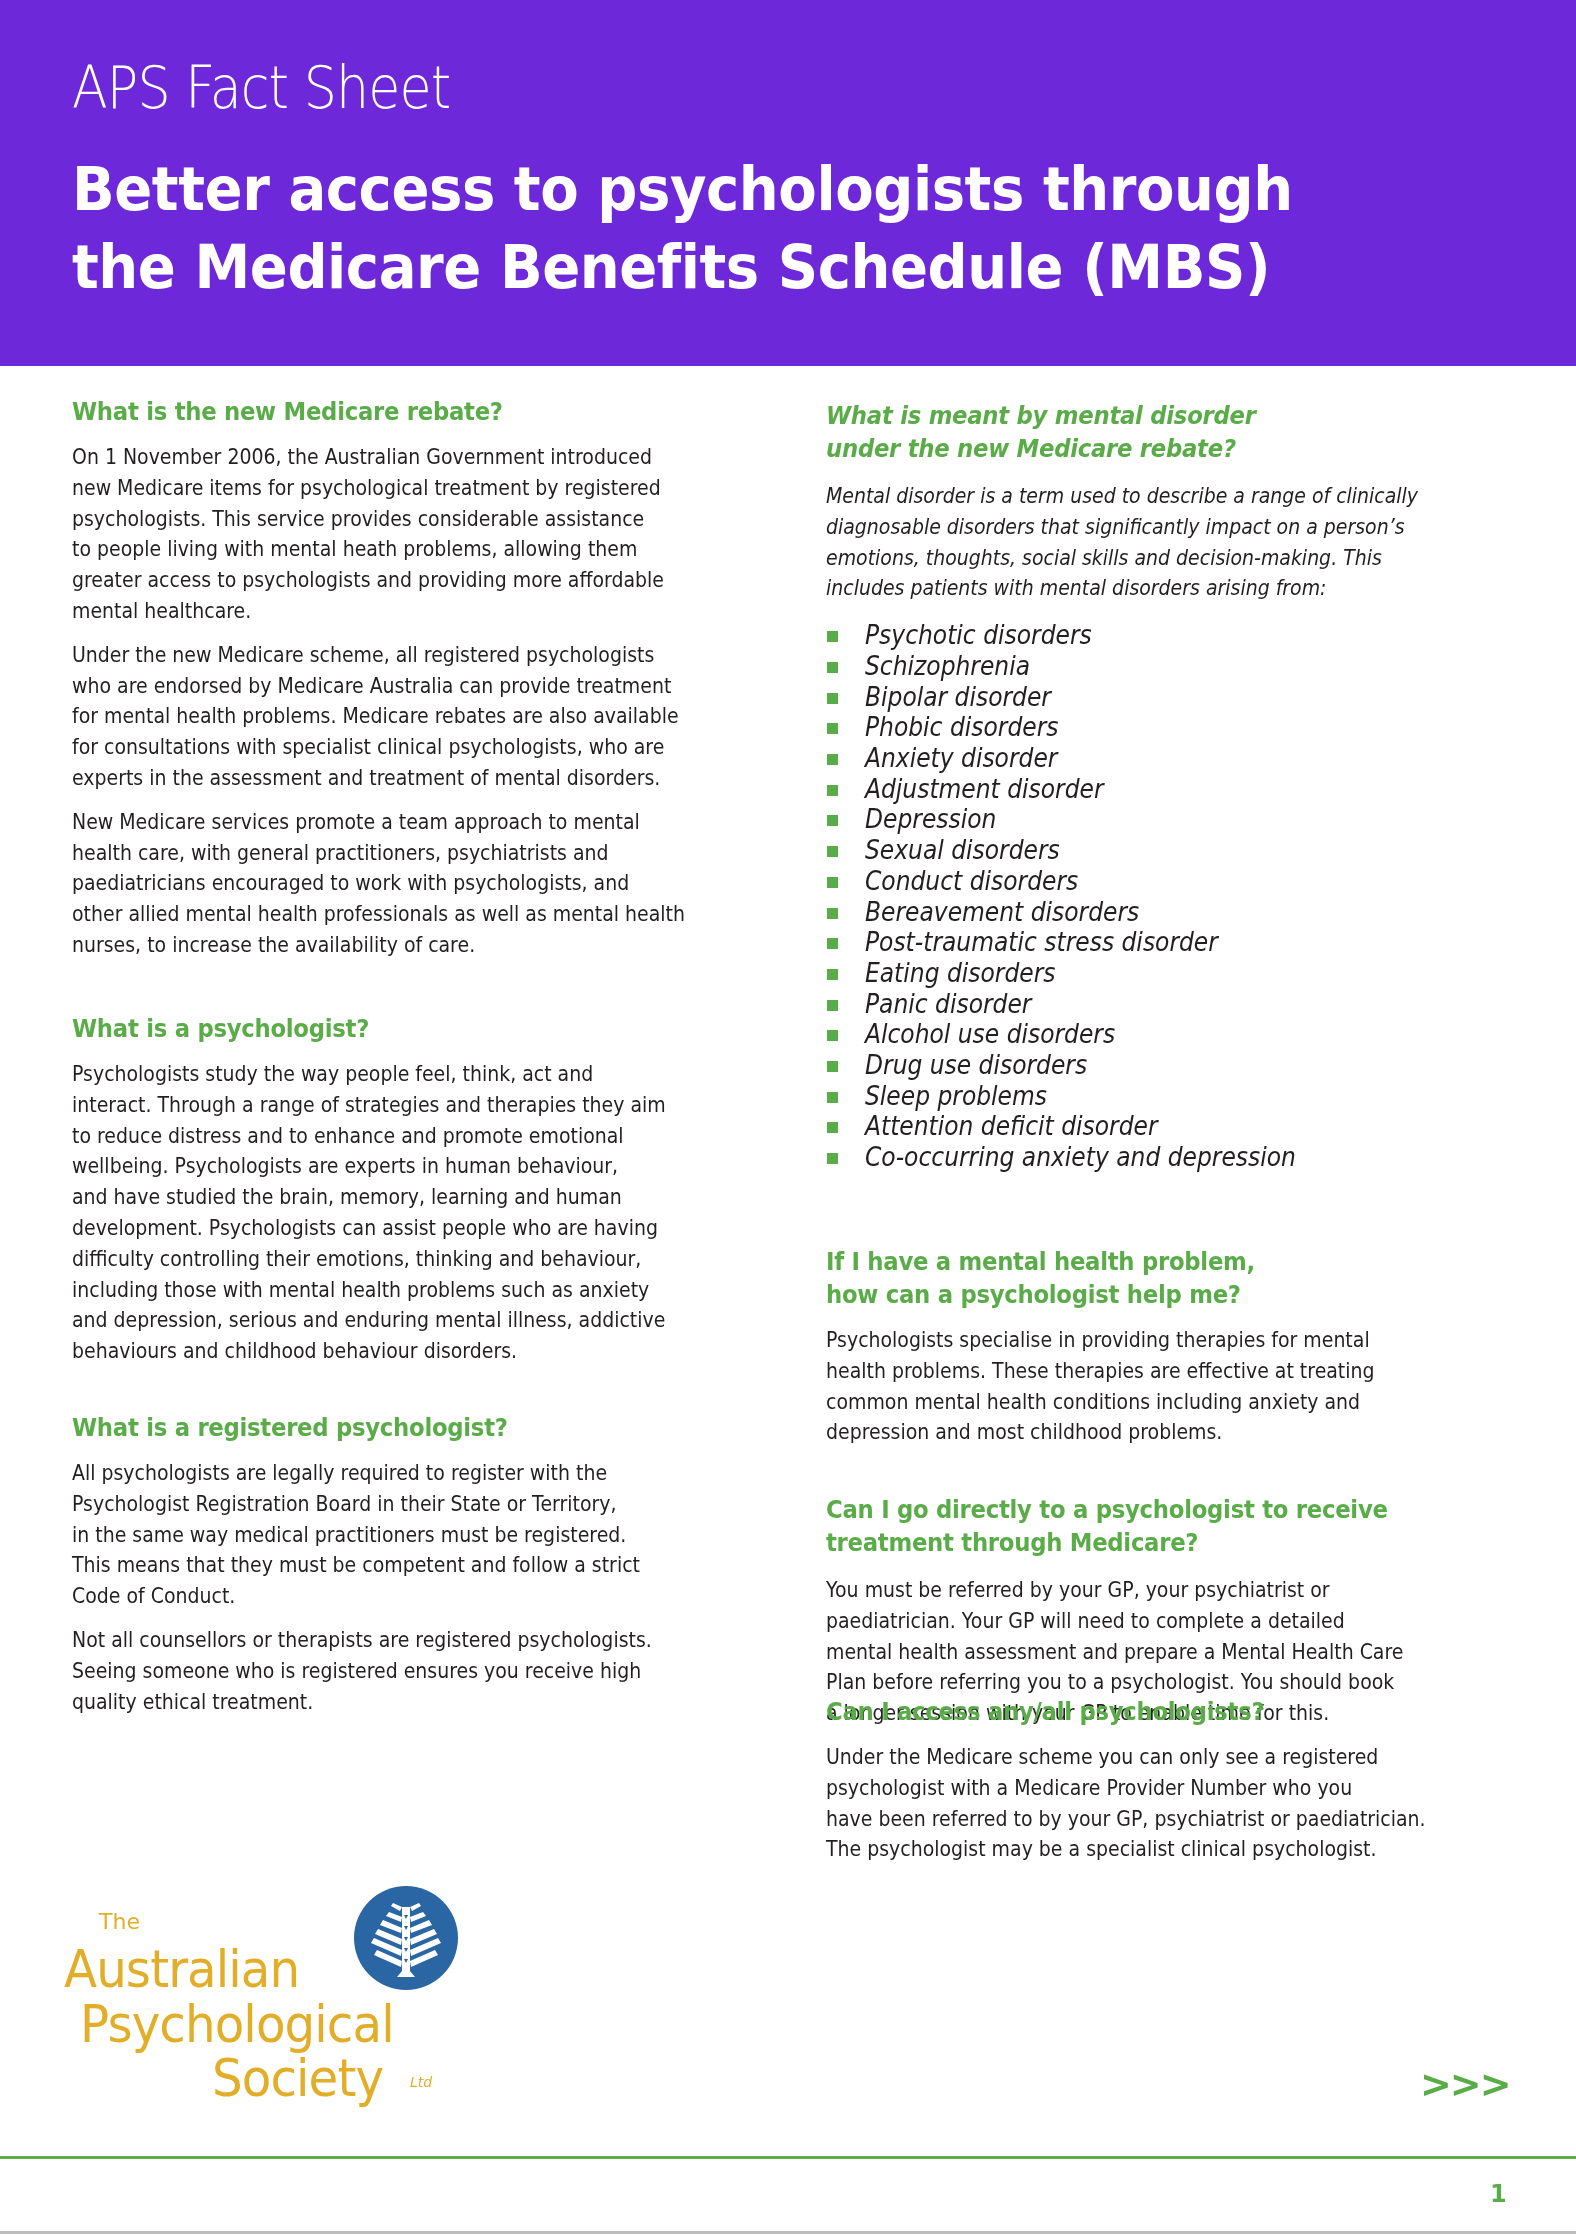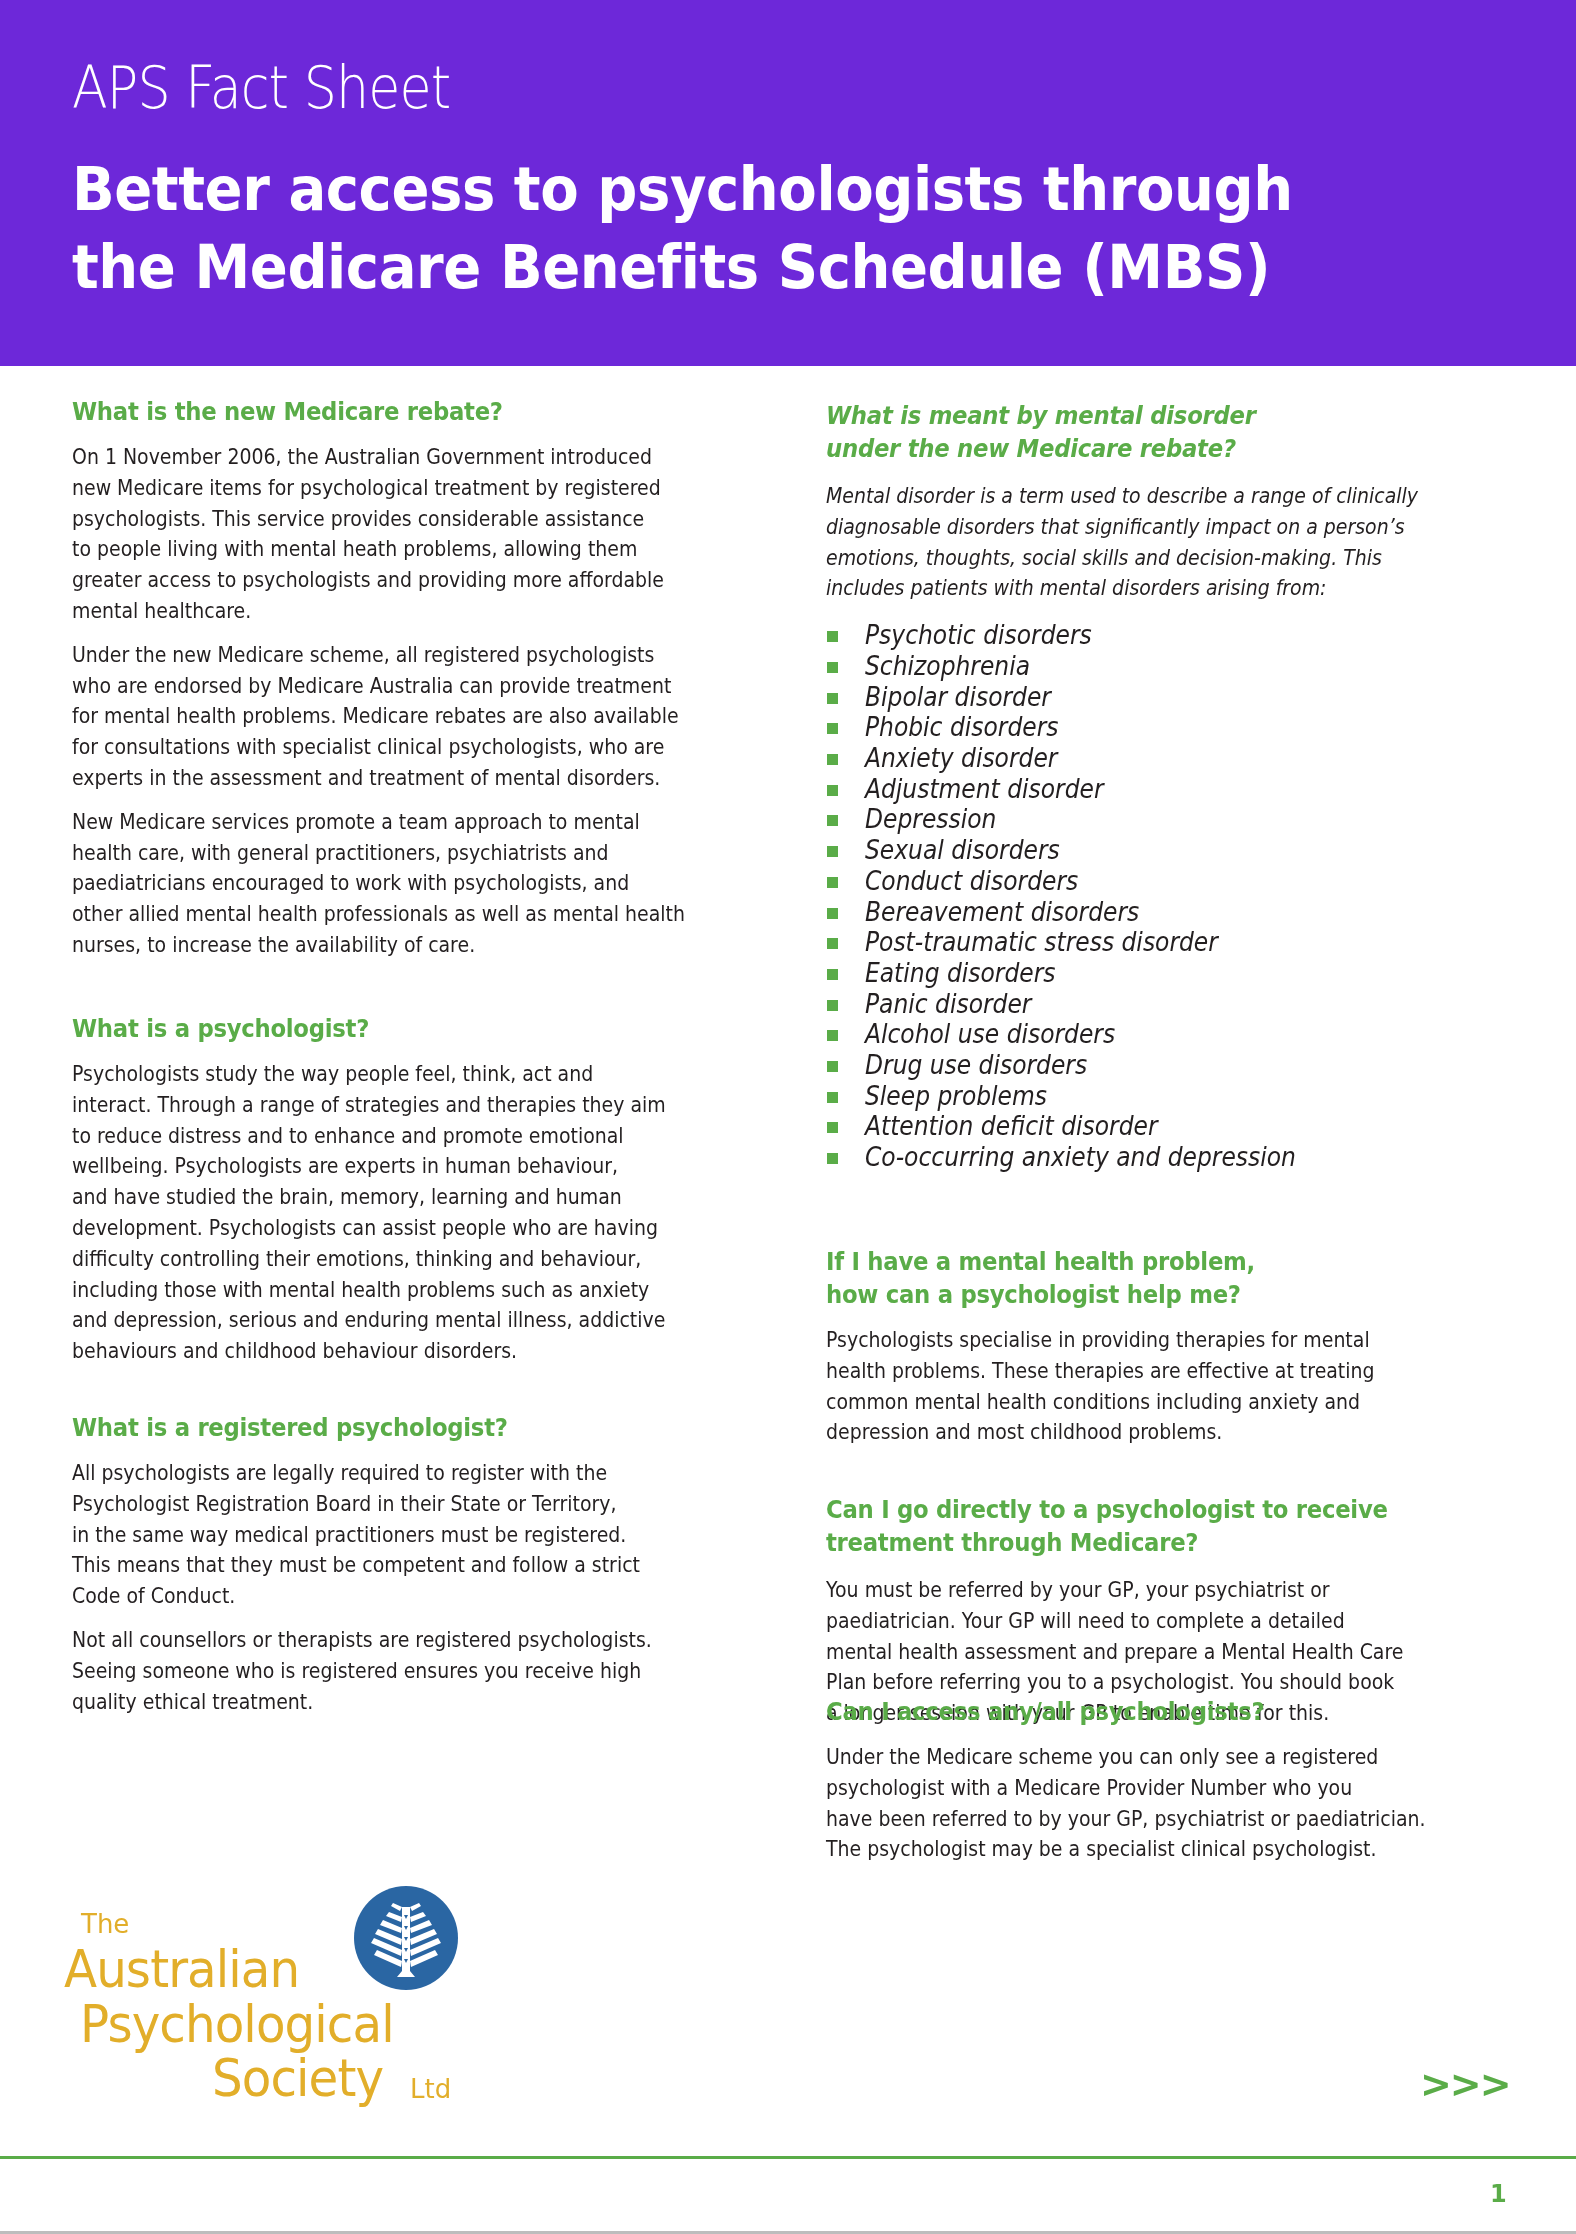--- a/index.html
+++ b/index.html
@@ -50,25 +50,25 @@
   ul.disorders li .txt { display: inline-block; transform: scaleX(0.9); transform-origin: left center; }
   ul.disorders li .bullet {
     position: absolute; left: 1px; top: 11px; width: 11px; height: 11px;
     background: #5aac48;
   }
   .logo { position: absolute; left: 60px; top: 1885px; width: 420px; height: 240px; }
   .logo .word {
     position: absolute; color: #e2ae2a; font-family: "DejaVu Sans", sans-serif;
     white-space: nowrap; letter-spacing: -1px;
   }
-  .logo .the { left: 21px; top: 24px; font-size: 26px; letter-spacing: 0; }
+  .logo .the { left: 39px; top: 24px; font-size: 22px; letter-spacing: 0; }
   .logo .aus { left: 4px; top: 54px; font-size: 52px; transform: scaleX(0.93); transform-origin: left top; }
   .logo .psy { left: 20px; top: 109px; font-size: 52px; transform: scaleX(0.93); transform-origin: left top; }
   .logo .soc { left: 152px; top: 163px; font-size: 52px; transform: scaleX(0.93); transform-origin: left top; }
-  .logo .ltd { left: 350px; top: 189px; font-size: 26px; letter-spacing: 0; }
+  .logo .ltd { left: 350px; top: 189px; font-size: 14px; letter-spacing: 0; font-style: italic; }
   .logo .emblem { position: absolute; left: 293px; top: 0px; width: 106px; height: 106px; }
   .next {
     position: absolute; left: 1420px; top: 2062px;
     font-family: "DejaVu Sans", sans-serif; font-weight: bold;
     font-size: 38px; color: #5aac48; letter-spacing: -2px;
     cursor: pointer;
   }
   .rule-green { position: absolute; left: 0; top: 2156px; width: 1576px; height: 3px; background: #5aac48; }
   .page-num {
     position: absolute; left: 1490px; top: 2180px;

